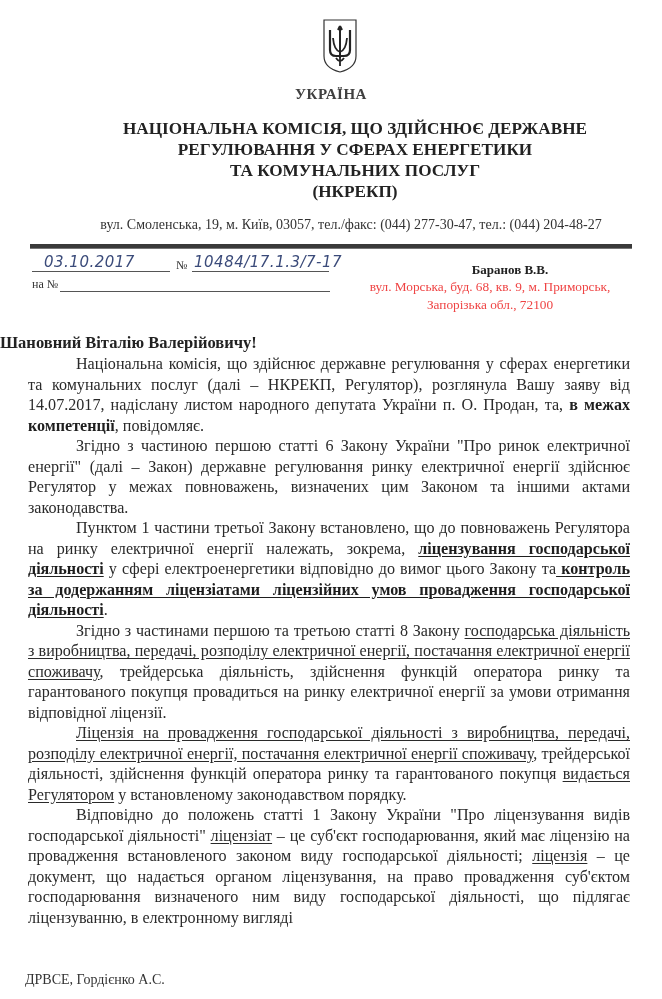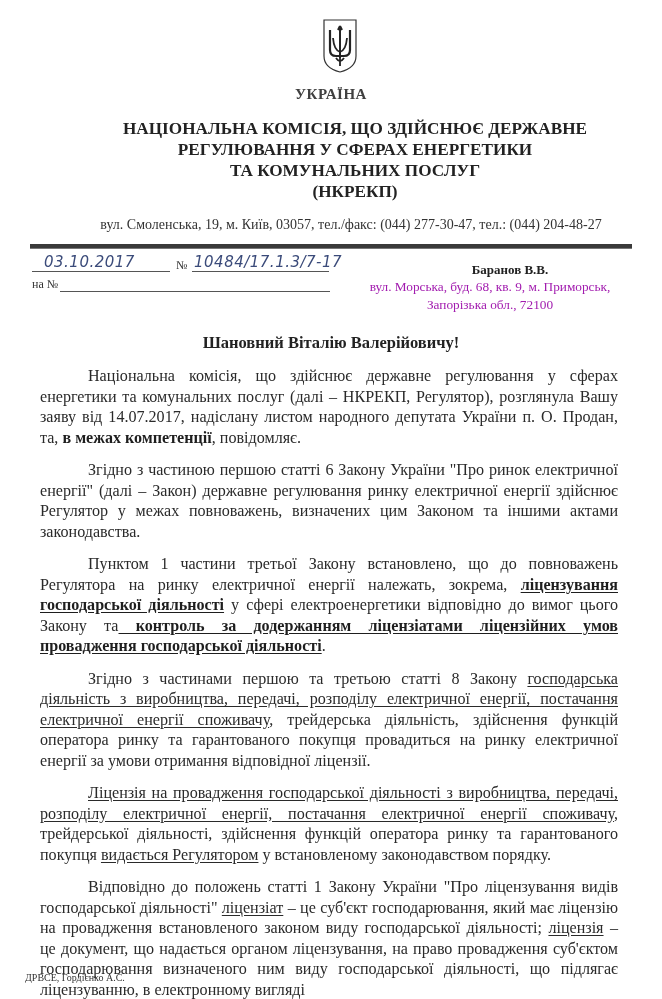--- a/index.html
+++ b/index.html
@@ -12,27 +12,27 @@
     .date-line { position: absolute; left: 32px; top: 253px; width: 138px; height: 18px; border-bottom: 1px solid #555; }
     .hand { font-family: "DejaVu Sans", sans-serif; font-style: italic; font-size: 15px; color: #3b4b7a; letter-spacing: 0.5px; }
     .date-text { position: absolute; left: 44px; top: 253px; }
     .num-label { position: absolute; left: 176px; top: 258px; font-size: 12px; color: #333; }
     .num-line { position: absolute; left: 192px; top: 253px; width: 137px; height: 18px; border-bottom: 1px solid #555; }
     .num-text { position: absolute; left: 194px; top: 253px; }
     .na-label { position: absolute; left: 32px; top: 277px; font-size: 12px; color: #333; }
     .na-line { position: absolute; left: 60px; top: 277px; width: 270px; height: 14px; border-bottom: 1px solid #555; }
     .recipient { position: absolute; left: 340px; top: 262px; width: 300px; text-align: center; }
     .recipient .name { font-weight: bold; font-size: 13px; color: #222; padding-left: 40px; }
-    .recipient .line { font-size: 13.3px; line-height: 18px; color: #a21caf; }
-    .greeting { position: absolute; left: 0; width: 662px; top: 333px; text-align: center; font-weight: bold; font-size: 16.5px; color: #222; }
+    .recipient .line { font-size: 13.3px; line-height: 18px; color: #ef4444; }
+    .greeting { position: absolute; left: 0; width: 662px; top: 333px; text-align: left; font-weight: bold; font-size: 16.5px; color: #222; }
     .body { position: absolute; left: 28px; top: 354px; width: 602px; font-size: 16.1px; line-height: 20.5px; text-align: justify; color: #2a2a2a; }
-    .body p { margin: 12px; text-indent: 48px; }
+    .body p { margin: 0; text-indent: 48px; }
     .body b { color: #1e1e1e; }
     .u { text-decoration: underline; text-underline-offset: 2px; }
-    .footer { position: absolute; left: 25px; top: 972px; font-size: 10px; color: #333; }
+    .footer { position: absolute; left: 25px; top: 972px; font-size: 14px; color: #333; }
     .footer2 { position: absolute; left: 44px; top: 990px; font-size: 11px; color: #777; height: 9px; overflow: hidden; margin-top: 8px; }
   </style>
 </head>
 <body>
 
 <svg class="crest" viewBox="0 0 36 56">
   <path d="M2 2 H34 V38 Q34 50 18 54 Q2 50 2 38 Z" fill="none" stroke="#333" stroke-width="1.2"></path>
   <path d="M18 8 L18 40 M18 8 L16 12 M18 8 L20 12" stroke="#222" stroke-width="2" fill="none"></path>
   <path d="M8 12 L8 32 Q8 38 14 38 L22 38 Q28 38 28 32 L28 12" stroke="#222" stroke-width="2.2" fill="none"></path>
   <path d="M11 20 Q12 32 18 34 Q24 32 25 20" stroke="#222" stroke-width="1.8" fill="none"></path>

